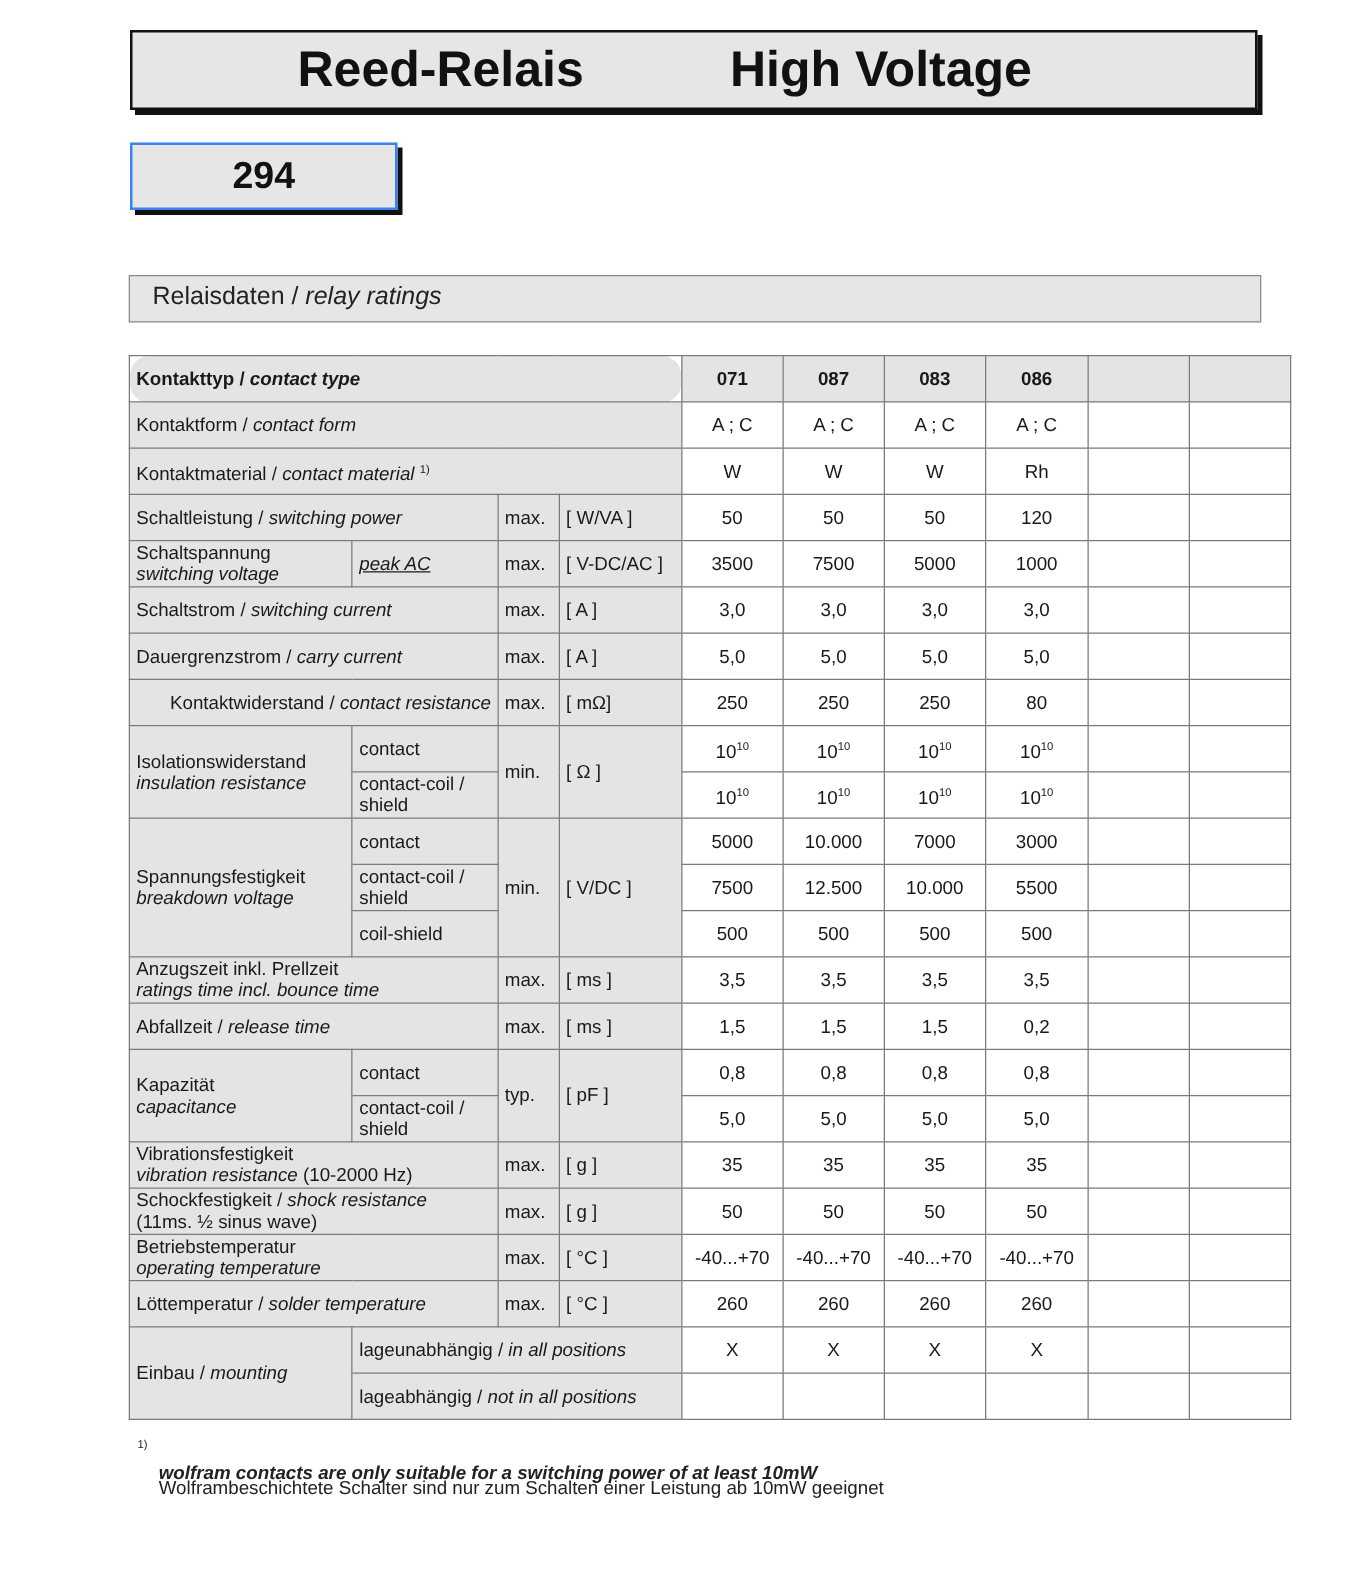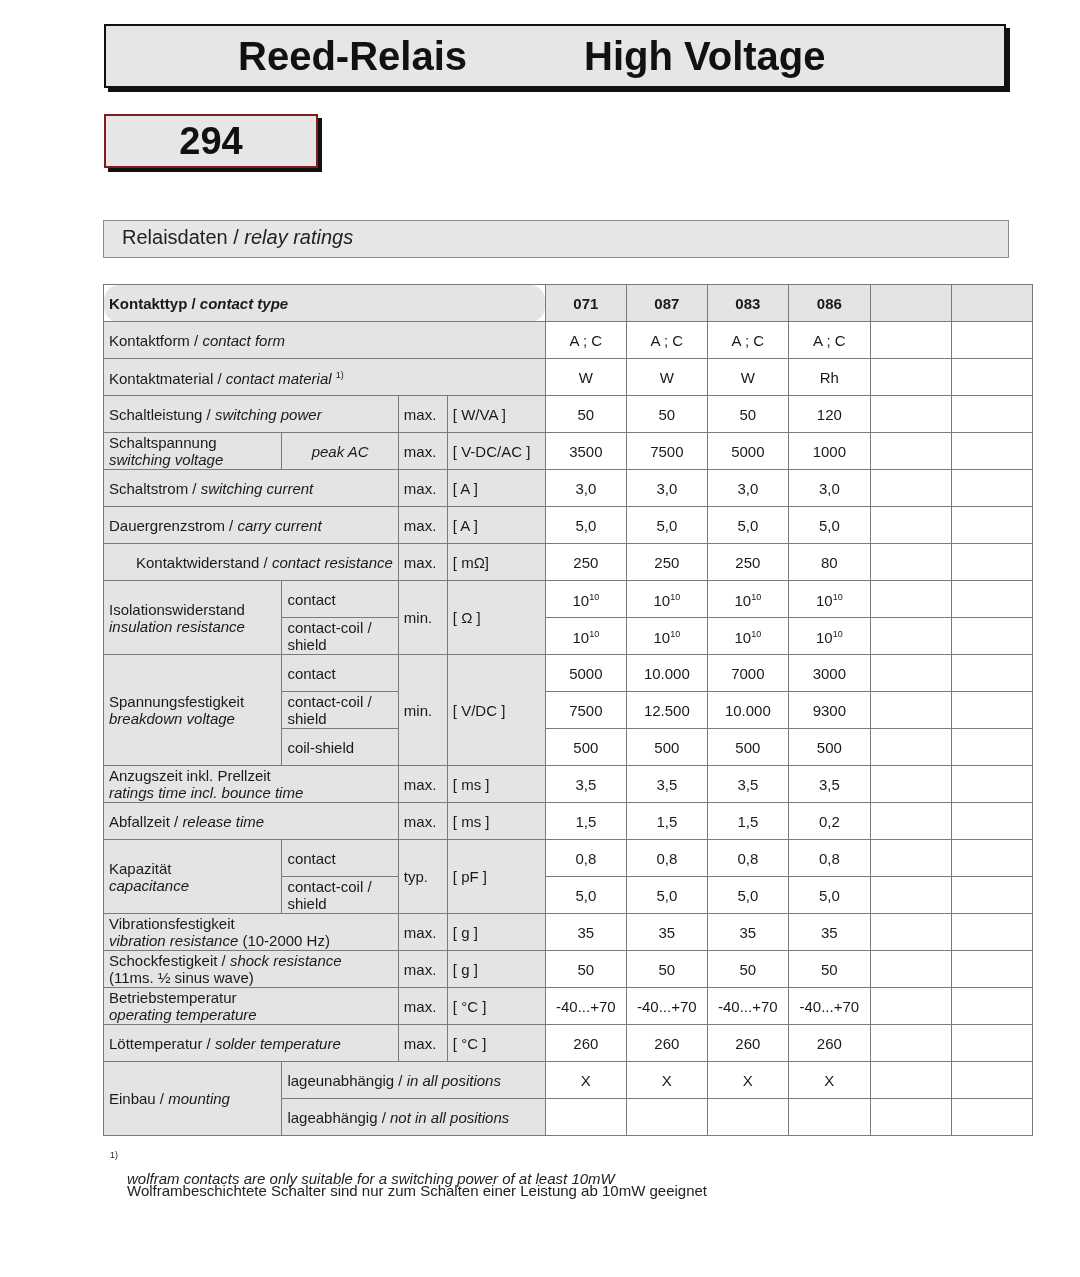--- a/index.html
+++ b/index.html
@@ -8,22 +8,22 @@
   .title-box {
     position:absolute; left:104px; top:24px; width:898px; height:60px;
     background:#e6e6e6; border:2px solid #111; box-shadow:4px 4px 0 #111;
   }
   .title-box span { position:absolute; top:8px; font-size:40px; font-weight:bold; color:#111; }
   .title-left { left:132px; }
   .title-right { left:478px; }
 
   .num-box {
     position:absolute; left:104px; top:114px; width:210px; height:50px;
-    background:#e6e6e6; border:2px solid #7f1d1d; box-shadow:4px 4px 0 #111;
-    text-align:center; font-size:38px; font-weight:bold; line-height:50px; color:#111;
+    background:#e6e6e6; border:2px solid #3b82f6; box-shadow:4px 4px 0 #111;
+    text-align:center; font-size:30px; font-weight:bold; line-height:50px; color:#111;
   }
 
   .section-box {
     position:absolute; left:103px; top:220px; width:904px; height:36px;
     background:#e6e6e6; border:1px solid #8a8a8a;
   }
   .section-box .sec-text { position:absolute; left:18px; top:5px; font-size:20px; color:#222; }
 
   table.ratings {
     position:absolute; left:103px; top:284px;
@@ -39,21 +39,21 @@
   td.hdr-empty { background:#e4e4e4; }
   td.qual { text-align:left; padding-left:10px; }
   td.unit { text-align:left; padding-left:8px; }
   .it { font-style:italic; }
   .bold { font-weight:bold;border-radius:15px; }
   sup { font-size:9px; }
 
   .footnote { position:absolute; left:110px; top:1152px; font-size:15px; color:#222; }
   .footnote .fn-mark { position:absolute; left:0; top:-2px; font-size:9px; }
   .footnote .fn-line1 { position:absolute; left:17px; top:16px; white-space:nowrap;margin-top:14px; }
-  .footnote .fn-line2 { position:absolute; left:17px; top:18px; white-space:nowrap; font-style:italic; }
+  .footnote .fn-line2 { position:absolute; left:17px; top:18px; white-space:nowrap; font-style:italic;font-weight:bold; }
 </style>
 </head>
 <body>
 
 <div class="title-box">
   <span class="title-left">Reed-Relais</span>
   <span class="title-right">High Voltage</span>
 </div>
 
 <div class="num-box">294</div>
@@ -114,21 +114,21 @@
     <td class="val">50</td>
     <td class="val">50</td>
     <td class="val">50</td>
     <td class="val">120</td>
     <td class="val"></td>
     <td class="val"></td>
   </tr>
 
   <tr>
     <td class="lab"><span>Schaltspannung</span><br><span class="it">switching voltage</span></td>
-    <td class="lab it" style="text-align:center;">peak AC</td>
+    <td class="lab it" style="text-decoration:underline;">peak AC</td>
     <td class="lab qual">max.</td>
     <td class="lab unit">[ V-DC/AC ]</td>
     <td class="val">3500</td>
     <td class="val">7500</td>
     <td class="val">5000</td>
     <td class="val">1000</td>
     <td class="val"></td>
     <td class="val"></td>
   </tr>
 
@@ -200,21 +200,21 @@
     <td class="val">7000</td>
     <td class="val">3000</td>
     <td class="val"></td>
     <td class="val"></td>
   </tr>
   <tr>
     <td class="lab">contact-coil / shield</td>
     <td class="val">7500</td>
     <td class="val">12.500</td>
     <td class="val">10.000</td>
-    <td class="val">9300</td>
+    <td class="val">5500</td>
     <td class="val"></td>
     <td class="val"></td>
   </tr>
   <tr>
     <td class="lab">coil-shield</td>
     <td class="val">500</td>
     <td class="val">500</td>
     <td class="val">500</td>
     <td class="val">500</td>
     <td class="val"></td>

